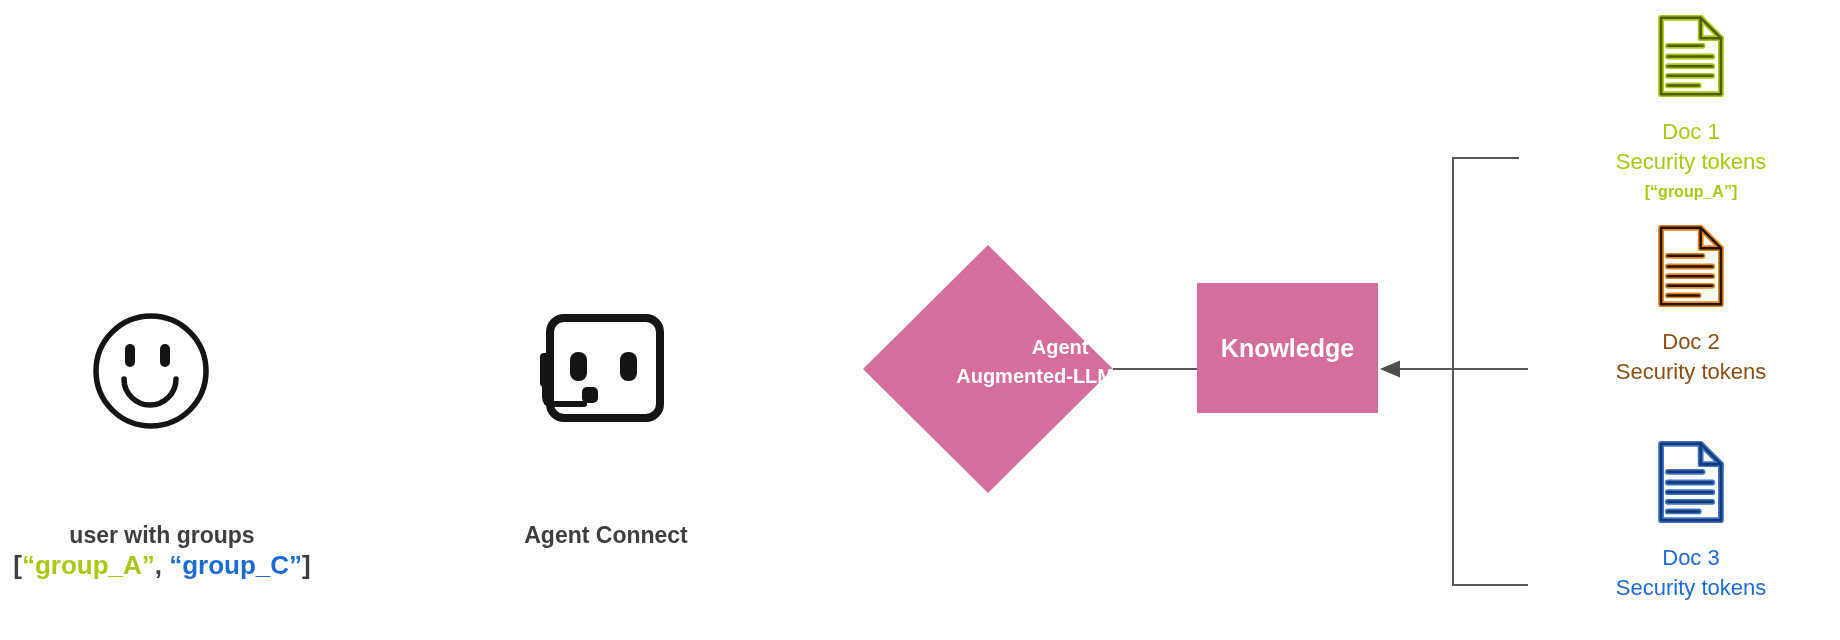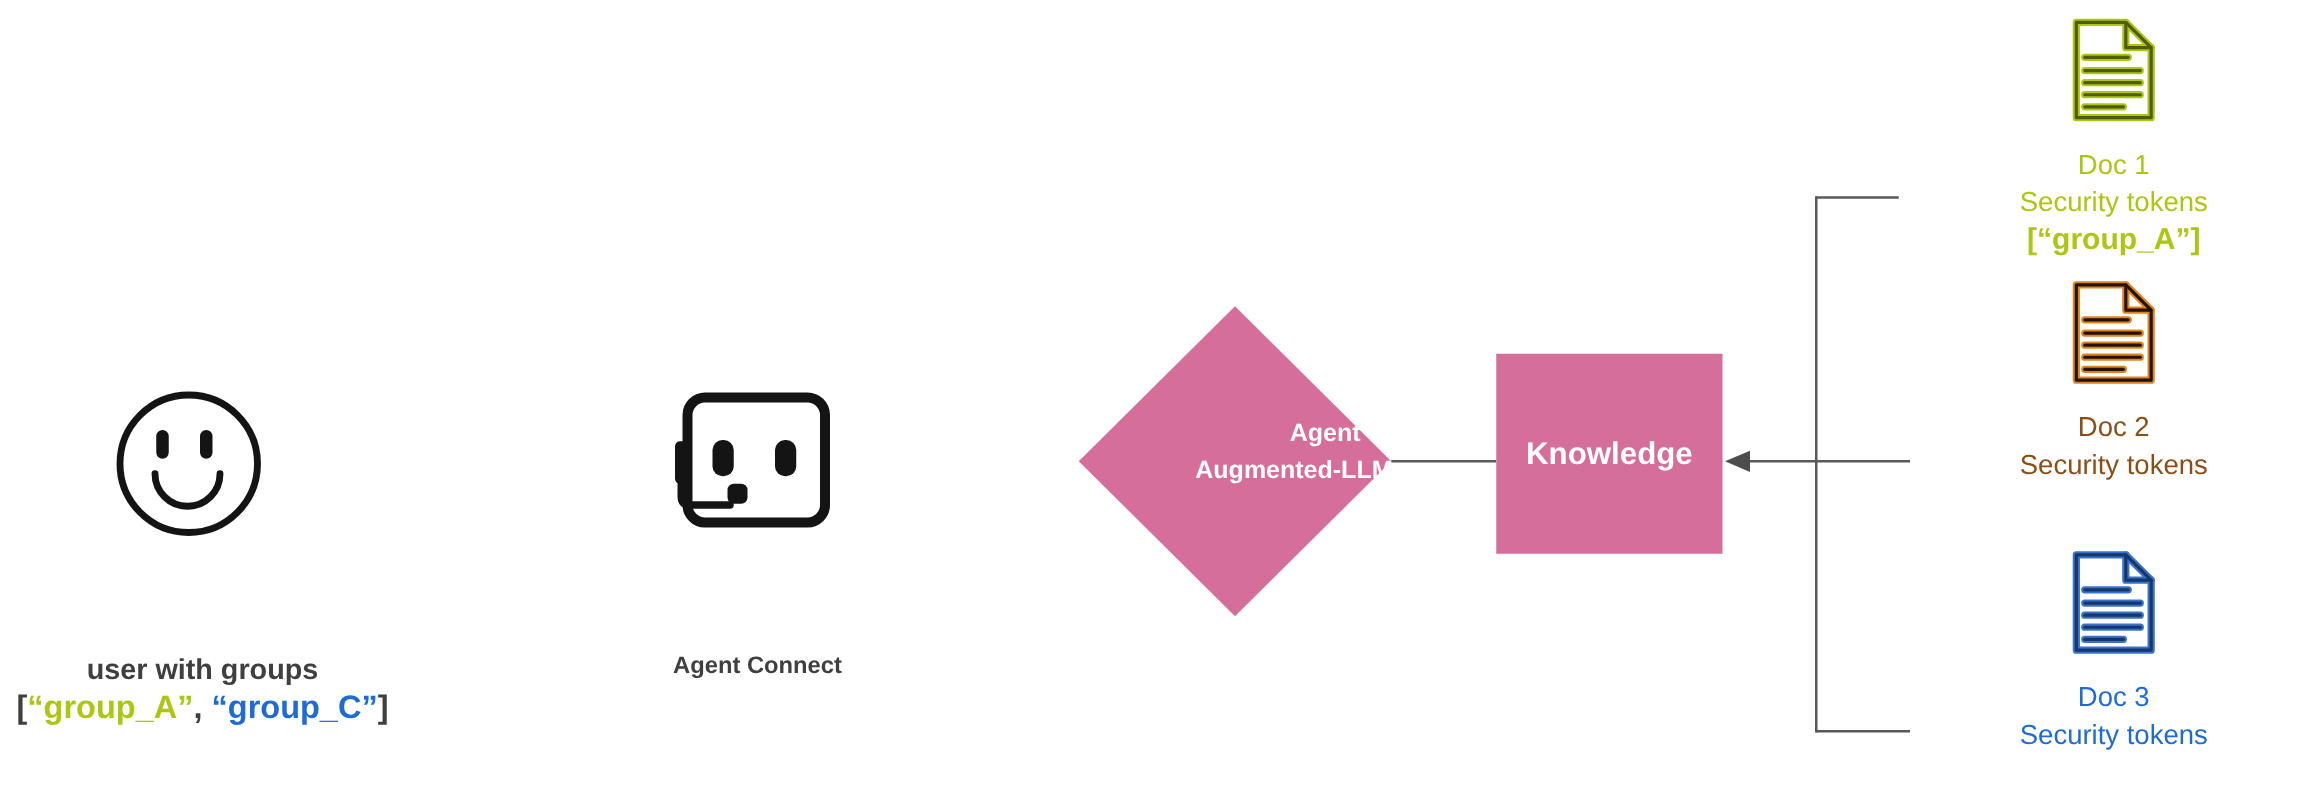--- a/index.html
+++ b/index.html
@@ -10,40 +10,40 @@
   .overlay{position:absolute;left:0;top:0;width:1840px;height:640px;z-index:0;}
 
   .caption{color:var(--text_dark);font-weight:700;text-align:center;}
 
   .user-label{position:absolute;left:-4px;top:521px;width:332px;z-index:2;}
   .user-label .line1{font-size:23px;line-height:28px;}
   .user-tokens{font-size:26px;line-height:33px;font-weight:700;color:var(--text_dark);white-space:nowrap;}
   .tok-green{color:var(--green);margin-top:41px;}
   .tok-blue{color:var(--blue);}
 
-  .agent-label{position:absolute;left:471px;top:522px;width:270px;font-size:19px;z-index:2;}
+  .agent-label{position:absolute;left:471px;top:522px;width:270px;font-size:23px;z-index:2;}
 
   .diamond-label{
     position:absolute;left:862px;top:333px;width:252px;z-index:2;
     color:#fff;font-weight:700;font-size:20px;line-height:29px;text-align:right;
   }
   .knowledge-box{
-    position:absolute;left:1197px;top:283px;width:181px;height:160px;z-index:2;
+    position:absolute;left:1197px;top:283px;width:181px;height:130px;z-index:2;
     background:var(--pink);display:flex;align-items:center;justify-content:center;
     color:#fff;font-weight:700;font-size:25px;
   }
 
   .actor-icon{position:absolute;z-index:2;}
   .user-icon{left:91px;top:311px;}
   .agent-icon{left:536px;top:300px;}
 
   .doc-group{position:absolute;left:1566px;width:250px;text-align:center;z-index:2;}
   .doc-group svg{display:block;margin:0 auto 19px auto;}
   .doc-name,.doc-subtitle{font-size:22px;line-height:30px;font-weight:400;text-align:center;}
-  .doc-token{font-size:24px;line-height:30px;font-weight:700;}
+  .doc-token{font-size:16px;line-height:30px;font-weight:700;}
   .doc-1{top:14px;}
   .doc-2{top:224px;}
   .doc-3{top:440px;}
   .doc-1 .doc-text{color:var(--green);}
   .doc-2 .doc-text{color:var(--brown);}
   .doc-3 .doc-text{color:var(--blue);}
   .doc-1 .rim{stroke:var(--green);}
   .doc-1 .core{stroke:var(--green_dark);}
   .doc-2 .rim{stroke:var(--orange);}
   .doc-2 .core{stroke:var(--brown_dark);}

